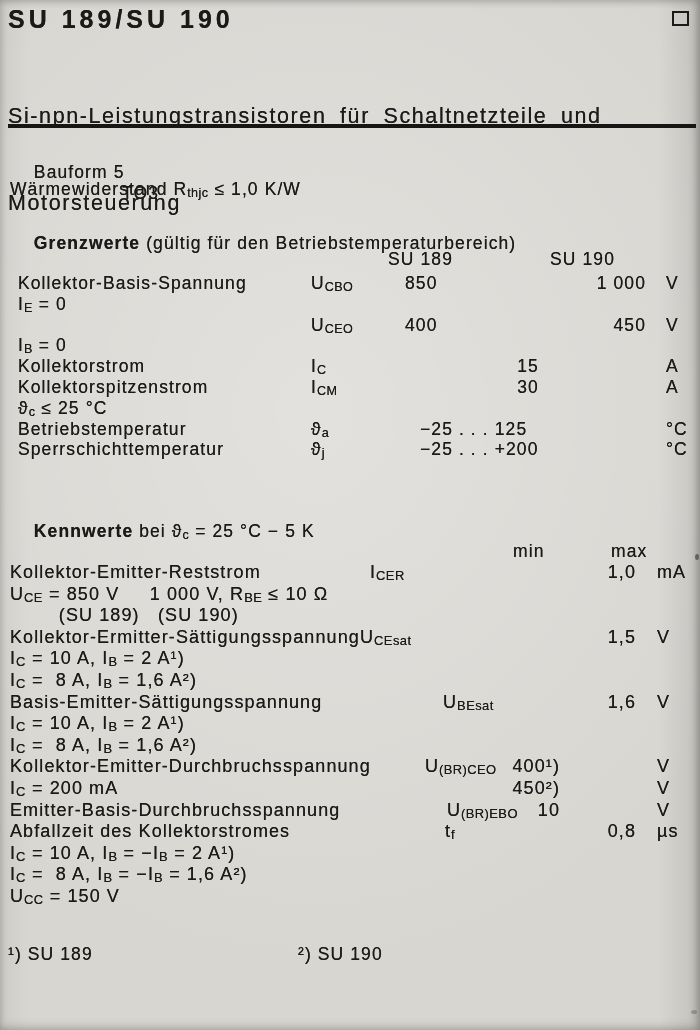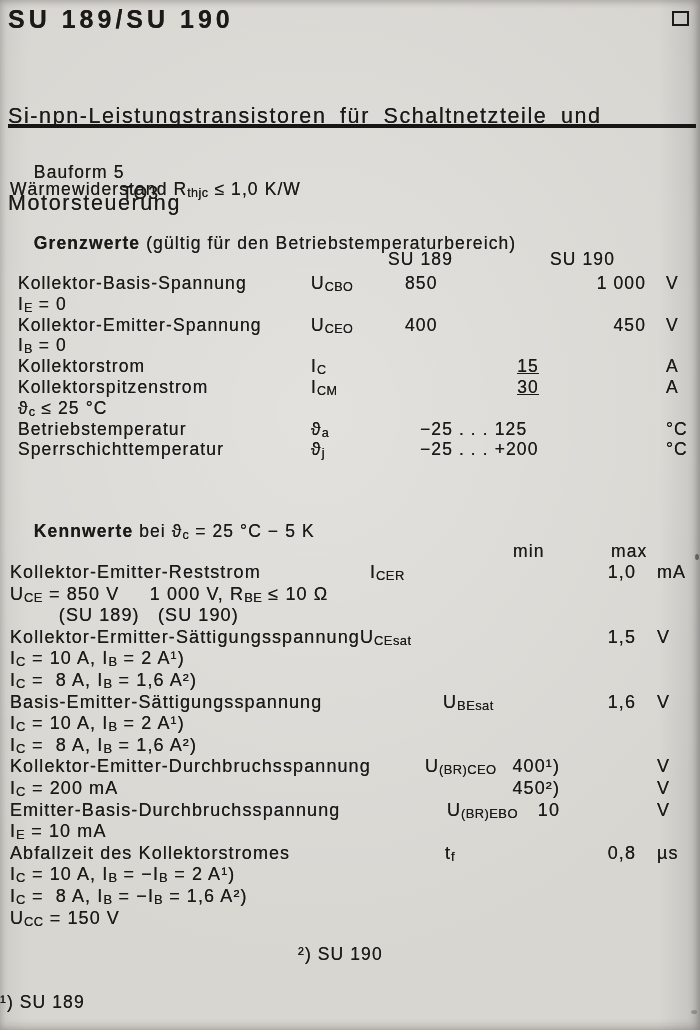--- a/index.html
+++ b/index.html
@@ -50,34 +50,34 @@
   .col190 { position:absolute; left:550px; }
   .col-min { position:absolute; left:513px; }
   .col-max { position:absolute; left:600px;margin-left:11px; }
 
   .gw-table { position:absolute; top:273px; left:8px; width:700px; }
   .gline { position:relative; height:20.8px; line-height:20.8px; font-size:17.5px; letter-spacing:1.1px; }
   .gl-label  { position:absolute; left:10px; white-space:pre; }
   .gl-sym    { position:absolute; left:303px; white-space:pre; }
   .gl-v189   { position:absolute; left:397px; white-space:pre; }
   .gl-v190   { position:absolute; right:62px; white-space:pre;text-align:center; }
-  .gl-shared { position:absolute; left:460px; width:120px; text-align:center; white-space:pre;text-decoration:underline; }
+  .gl-shared { position:absolute; left:460px; width:120px; text-align:center; white-space:pre; }
   .gl-range  { position:absolute; left:412px; white-space:pre; }
   .gl-unit   { position:absolute; left:658px; white-space:pre; }
 
   .kw-table { position:absolute; top:562px; left:0; width:700px; }
   .kline { position:relative; height:21.6px; line-height:21.6px; font-size:18px; letter-spacing:1.1px; }
   .kl-text { position:absolute; left:10px; white-space:pre; }
   .kl-sym  { position:absolute; left:362px; white-space:pre; }
   .kl-min  { position:absolute; right:140px; white-space:pre; }
   .kl-max  { position:absolute; right:64px; white-space:pre; }
   .kl-unit { position:absolute; left:657px; white-space:pre; }
 
   .footnotes { position:absolute; top:944px; left:0; width:700px; font-size:17.5px; letter-spacing:1.1px; }
-  .fn1 { position:absolute; left:0; white-space:pre;margin-top:48px; }
+  .fn1 { position:absolute; left:8px; white-space:pre; }
   .fn2 { position:absolute; left:298px; white-space:pre; }
 
   .speck1 { position:absolute; right:1px; top:554px; width:4px; height:6px; background:rgba(40,40,38,0.55); border-radius:50%; }
   .speck2 { position:absolute; right:3px; top:1010px; width:6px; height:4px; background:rgba(40,40,38,0.28); border-radius:50%; }
 </style>
 </head>
 <body>
 
 <div class="page">
 
@@ -112,21 +112,20 @@
       <span class="gl-label">Kollektor-Basis-Spannung</span>
       <span class="gl-sym">U<sub>CBO</sub></span>
       <span class="gl-v189">850</span>
       <span class="gl-v190">1 000</span>
       <span class="gl-unit">V</span>
     </div>
     <div class="gline">
       <span class="gl-label">I<sub>E</sub> = 0</span>
     </div>
     <div class="gline">
-      <span class="gl-label">Kollektor-Emitter-Spannung</span>
       <span class="gl-sym">U<sub>CEO</sub></span>
       <span class="gl-v189">400</span>
       <span class="gl-v190">450</span>
       <span class="gl-unit">V</span>
     </div>
     <div class="gline">
       <span class="gl-label">I<sub>B</sub> = 0</span>
     </div>
     <div class="gline">
       <span class="gl-label">Kollektorstrom</span>
@@ -214,23 +213,20 @@
       <span class="kl-min">450²)</span>
       <span class="kl-unit">V</span>
     </div>
     <div class="kline">
       <span class="kl-text">Emitter-Basis-Durchbruchsspannung</span>
       <span class="kl-sym" style="left:447px">U<sub>(BR)EBO</sub></span>
       <span class="kl-min">10</span>
       <span class="kl-unit">V</span>
     </div>
     <div class="kline">
-      <span class="kl-text">I<sub>E</sub> = 10 mA</span>
-    </div>
-    <div class="kline">
       <span class="kl-text">Abfallzeit des Kollektorstromes</span>
       <span class="kl-sym" style="left:445px">t<sub>f</sub></span>
       <span class="kl-max">0,8</span>
       <span class="kl-unit">µs</span>
     </div>
     <div class="kline">
       <span class="kl-text">I<sub>C</sub> = 10 A, I<sub>B</sub> = −I<sub>B</sub> = 2 A¹)</span>
     </div>
     <div class="kline">
       <span class="kl-text">I<sub>C</sub> =  8 A, I<sub>B</sub> = −I<sub>B</sub> = 1,6 A²)</span>

